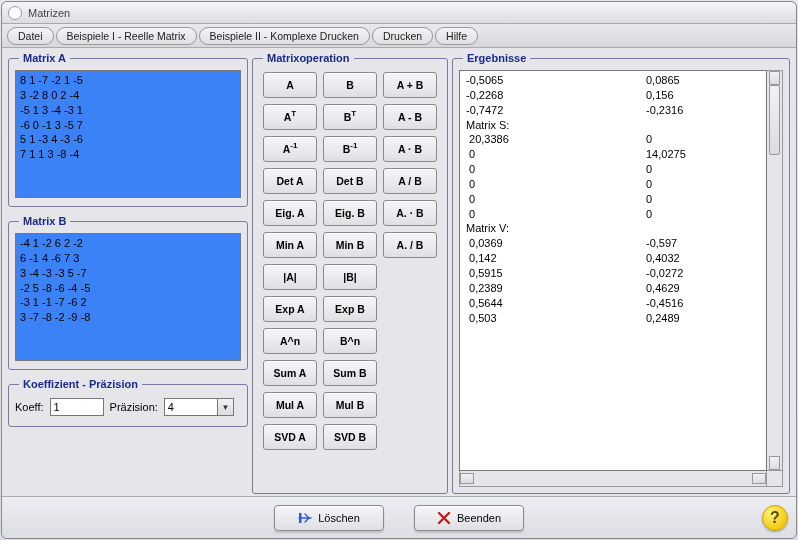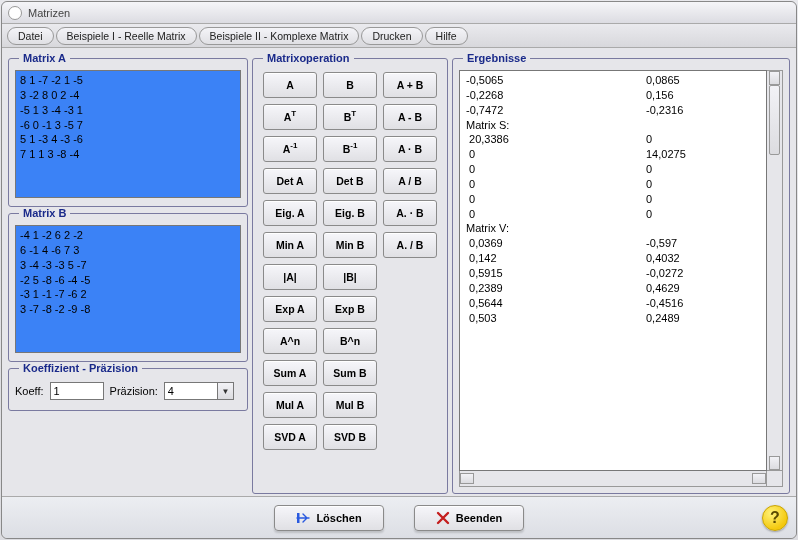--- a/index.html
+++ b/index.html
@@ -56,21 +56,21 @@
     font-size: 10.5px;
     color: #222;
     cursor: default;
   }
   .content {
     flex: 1;
     display: flex;
     padding: 4px 6px 2px 6px;
     gap: 4px;
   }
-  .col-left { width: 240px; display: flex; flex-direction: column; gap: 0; }
+  .col-left { width: 240px; display: flex; flex-direction: column; gap: 8px; }
   .col-mid  { width: 196px; display: flex; flex-direction: column; }
   .col-right{ flex: 1; display: flex; flex-direction: column; }
   fieldset {
     border: 1px solid #7a7aa0;
     border-radius: 3px;
     padding: 6px 6px 6px 6px;
     background: #e6e6ea;
     position: relative;
   }
   legend {
@@ -203,21 +203,21 @@
     position: relative;
     border-radius: 0 0 6px 6px;
   }
   .action-btn {
     min-width: 110px; height: 26px;
     background: linear-gradient(#f6f6fa, #e0e0e4);
     border: 1px solid #8a8a8a;
     border-radius: 4px;
     box-shadow: inset 0 1px 0 #fff, 0 2px 2px rgba(0,0,0,0.15);
     display: flex; align-items: center; justify-content: center; gap: 6px;
-    font-size: 11px; font-weight: bold; color: #000;
+    font-size: 11px; font-weight: normal; color: #000;
   }
   .action-btn .icn { width: 14px; height: 14px; display: inline-flex; align-items: center; justify-content: center; }
   .help-icon {
     position: absolute; right: 8px; top: 50%; transform: translateY(-50%);
     width: 26px; height: 26px;
     border-radius: 50%;
     background: radial-gradient(circle at 35% 30%, #fff27a, #f4c90e 70%);
     border: 1px solid #c9a400;
     display: flex; align-items: center; justify-content: center;
     font-weight: bold; color: #5a4a00; font-size: 16px;
@@ -229,21 +229,21 @@
 
 <div class="window">
   <div class="titlebar">
     <span class="title-icon"></span>
     <span class="title-text">Matrizen</span>
   </div>
 
   <div class="menubar">
     <span class="menu-btn">Datei</span>
     <span class="menu-btn">Beispiele I - Reelle Matrix</span>
-    <span class="menu-btn">Beispiele II - Komplexe Matrix</span>
+    <span class="menu-btn">Beispiele II - Komplexe Drucken</span>
     <span class="menu-btn">Drucken</span>
     <span class="menu-btn">Hilfe</span>
   </div>
 
   <div class="content">
 
     <div class="col-left">
       <fieldset class="fs-matrix-a">
         <legend>Matrix A</legend>
         <textarea class="matrix-input" style="">8 1 -7 -2 1 -5

